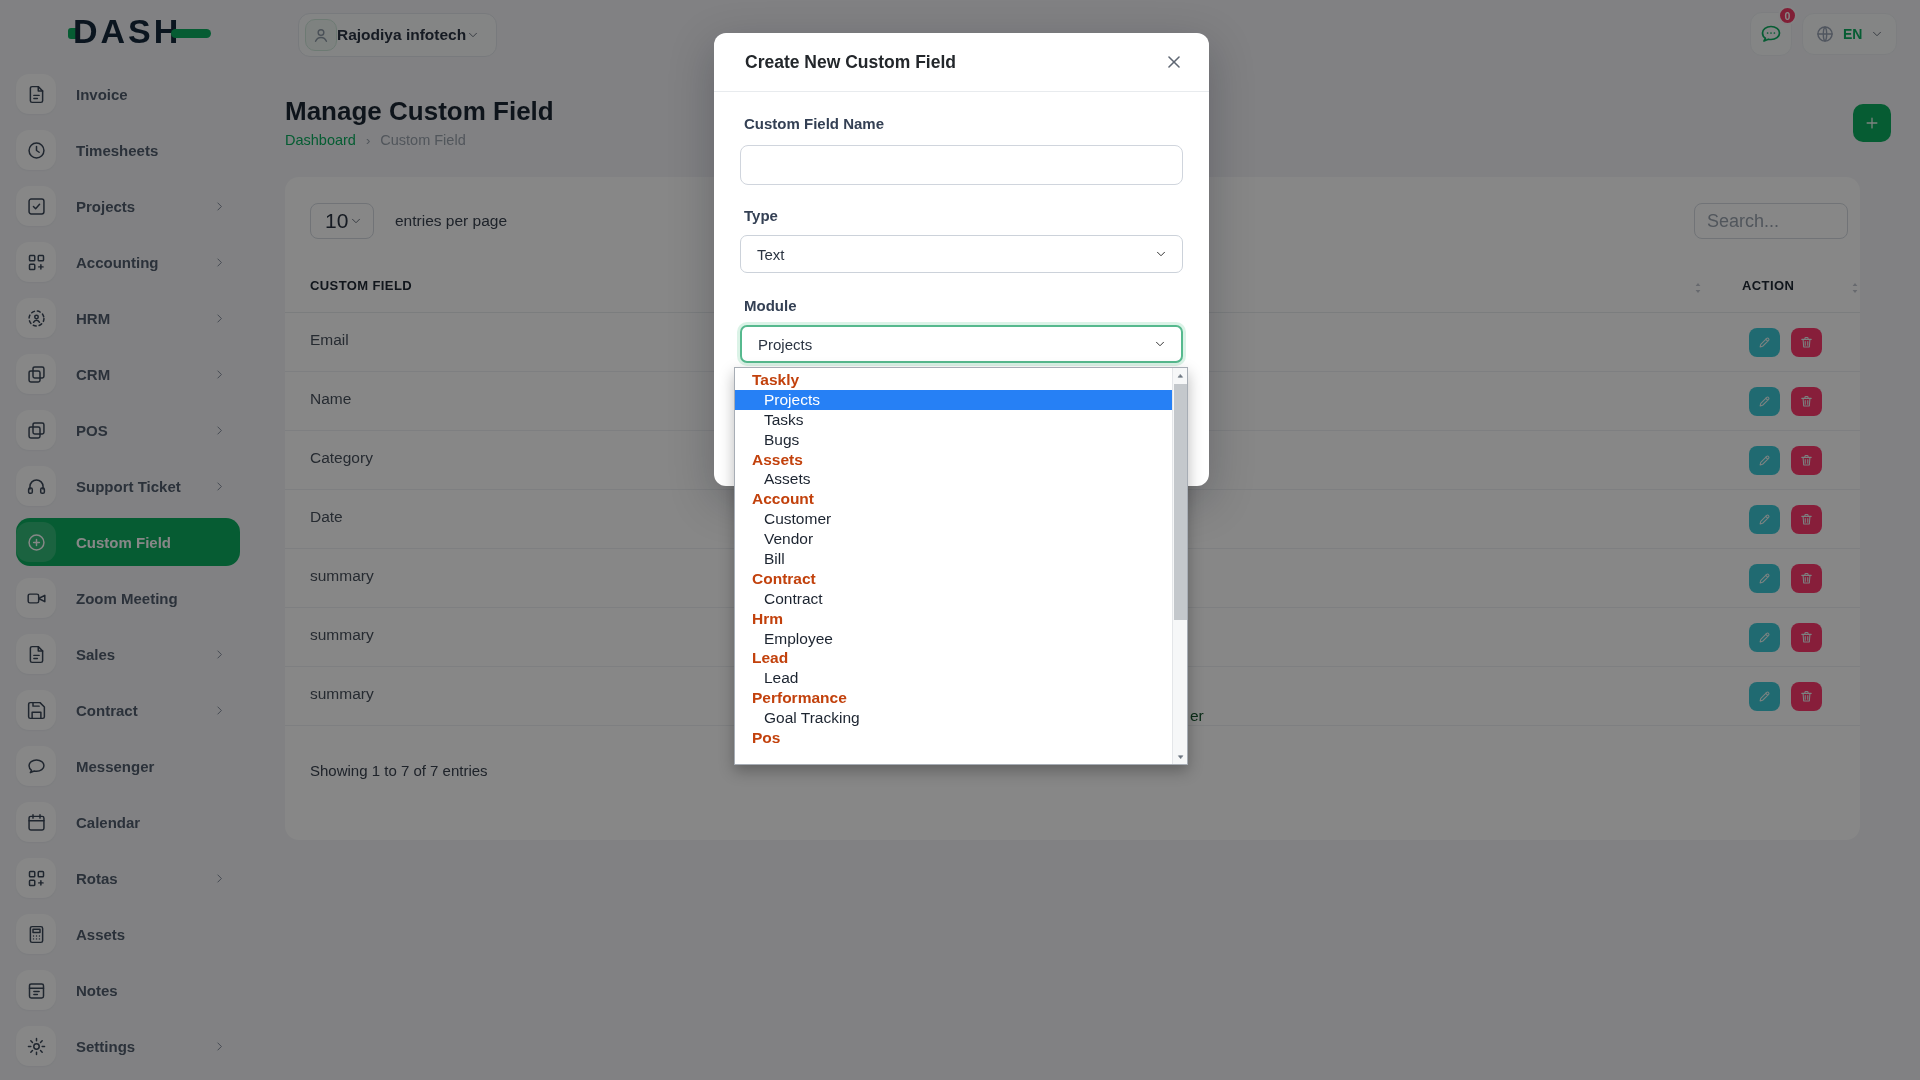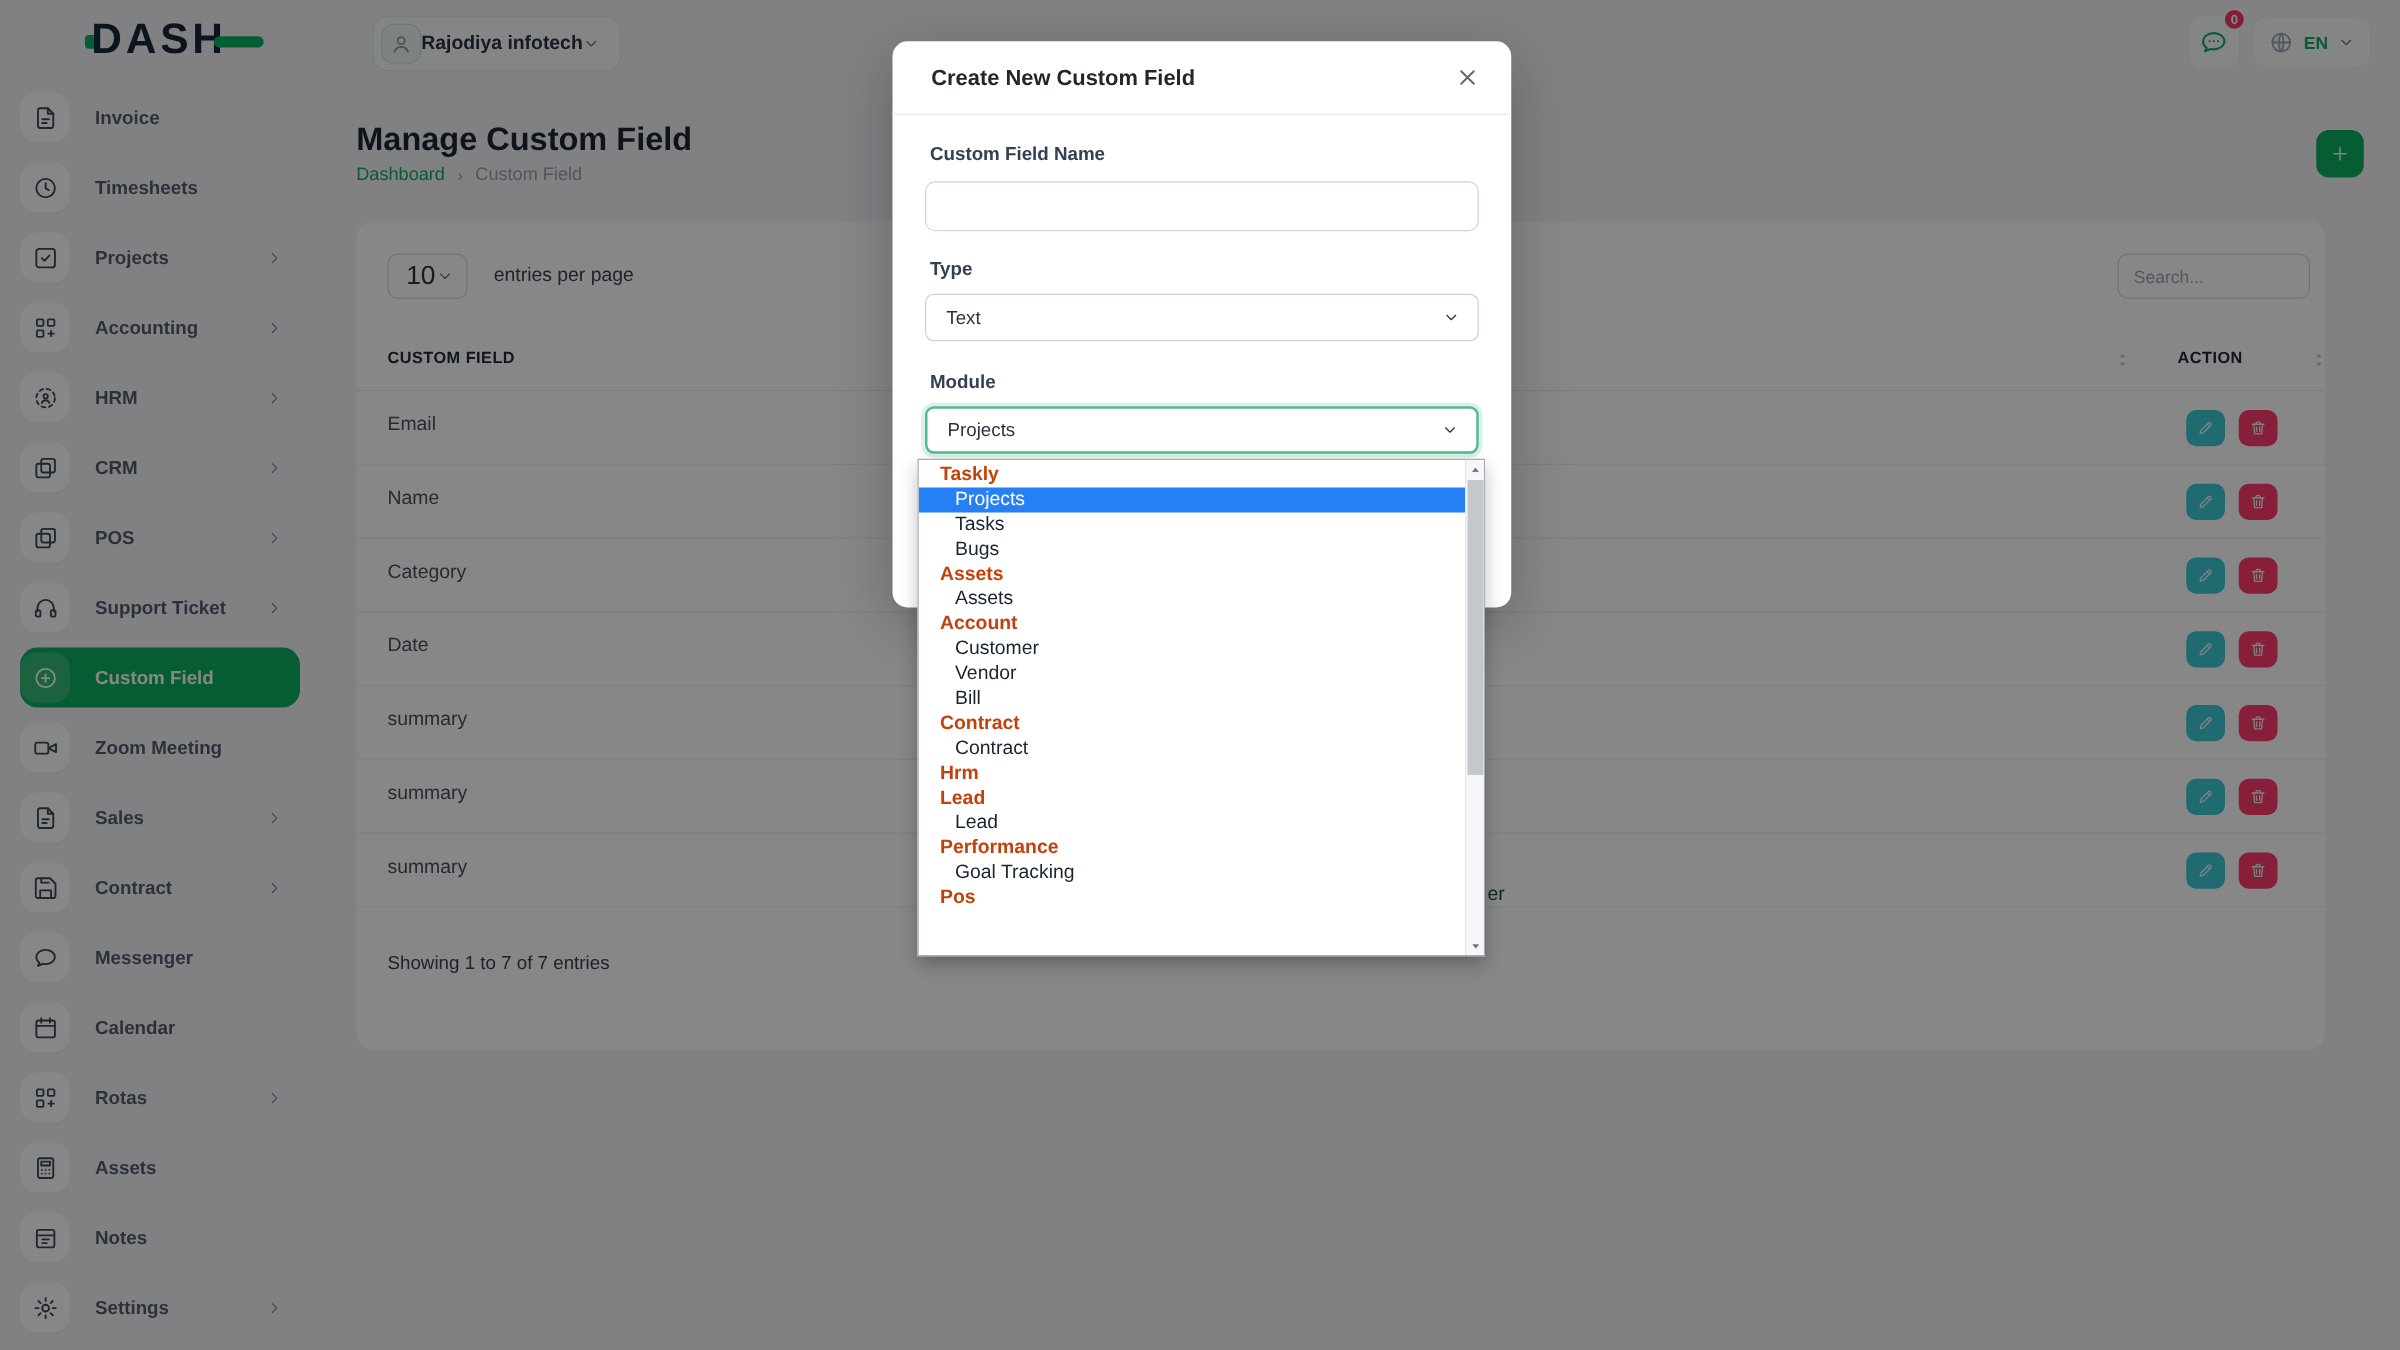--- a/index.html
+++ b/index.html
@@ -45,21 +45,21 @@
   #breadcrumb .bc-link{color:var(--green);font-weight:400;cursor:pointer;}
   #breadcrumb .bc-sep{color:#98a0ab;font-size:13px;}
   #breadcrumb .bc-cur{color:#9aa2ad;}
   #add-btn{position:absolute;left:1853px;top:104px;width:38px;height:38px;border-radius:10px;background:var(--green);border:none;color:#eef7f1;display:flex;align-items:center;justify-content:center;cursor:pointer;z-index:1;}
   #add-btn .ic{width:18px;height:18px;}
 
   
   #card{position:absolute;left:285px;top:177px;width:1575px;height:663px;background:#fff;border-radius:14px;z-index:1;}
   #entries-select{position:absolute;left:25px;top:26px;width:64px;height:36px;border:1px solid #d5dae1;border-radius:8px;display:flex;align-items:center;justify-content:space-between;padding:0 10px 0 14px;font-size:21px;color:#2b3442;cursor:pointer;}
   #entries-label{position:absolute;left:110px;top:35px;font-size:15.5px;color:#3a4350;}
-  #search-input{position:absolute;right:12px;top:26px;width:154px;height:36px;border:1px solid #d5dae1;border-radius:8px;padding:0 12px;font-size:14px;color:#2b3442;background:#fff;outline:none;font-family:inherit;}
+  #search-input{position:absolute;right:12px;top:26px;width:154px;height:36px;border:1px solid #d5dae1;border-radius:8px;padding:0 12px;font-size:18px;color:#2b3442;background:#fff;outline:none;font-family:inherit;}
   #search-input::placeholder{color:#9aa3af;}
   #thead{position:absolute;left:0;top:86px;width:100%;height:50px;border-bottom:1px solid #e9ecef;}
   .th-label{position:absolute;top:15px;font-size:13px;font-weight:700;letter-spacing:.4px;color:#212b36;}
   .sort-ic{position:absolute;top:14px;width:16px;height:22px;color:#c2c7d0;}
   .sort-ic svg{stroke:none;}
   #tbody{position:absolute;left:0;top:136px;width:100%;}
   .trow{position:relative;height:59px;border-bottom:1px solid #eef0f3;}
   .tcell{position:absolute;left:25px;top:18px;font-size:15.5px;color:#49525e;}
   .racts{position:absolute;left:1464px;top:15px;display:flex;gap:11px;}
   .act-btn{width:31px;height:29px;border-radius:8px;border:none;display:flex;align-items:center;justify-content:center;cursor:pointer;color:#e9f6f4;}
@@ -634,20 +634,21 @@
         <div class="opt">Bugs</div>
         <div class="opt group">Assets</div>
         <div class="opt">Assets</div>
         <div class="opt group">Account</div>
         <div class="opt">Customer</div>
         <div class="opt">Vendor</div>
         <div class="opt">Bill</div>
         <div class="opt group">Contract</div>
         <div class="opt">Contract</div>
         <div class="opt group">Hrm</div>
+        <div class="opt">Employee</div>
         <div class="opt group">Lead</div>
         <div class="opt">Lead</div>
         <div class="opt group">Performance</div>
         <div class="opt">Goal Tracking</div>
         <div class="opt group">Pos</div>
       </div>
     <div id="dd-scrollbar">
       <span class="dd-arrow ic" id="dd-up">
           <svg viewBox="0 0 24 24">
             <path d="M12 7l5.5 7h-11z" fill="currentColor"></path>

